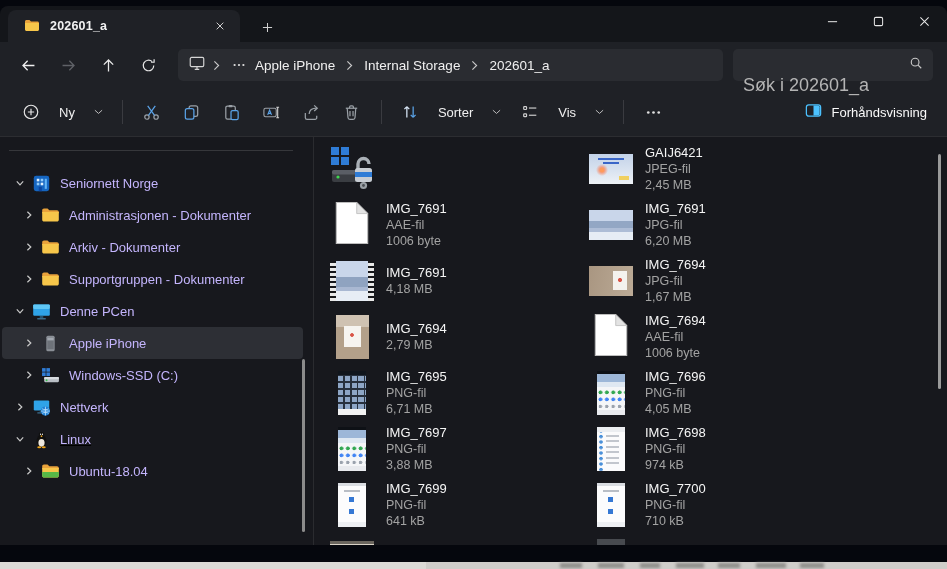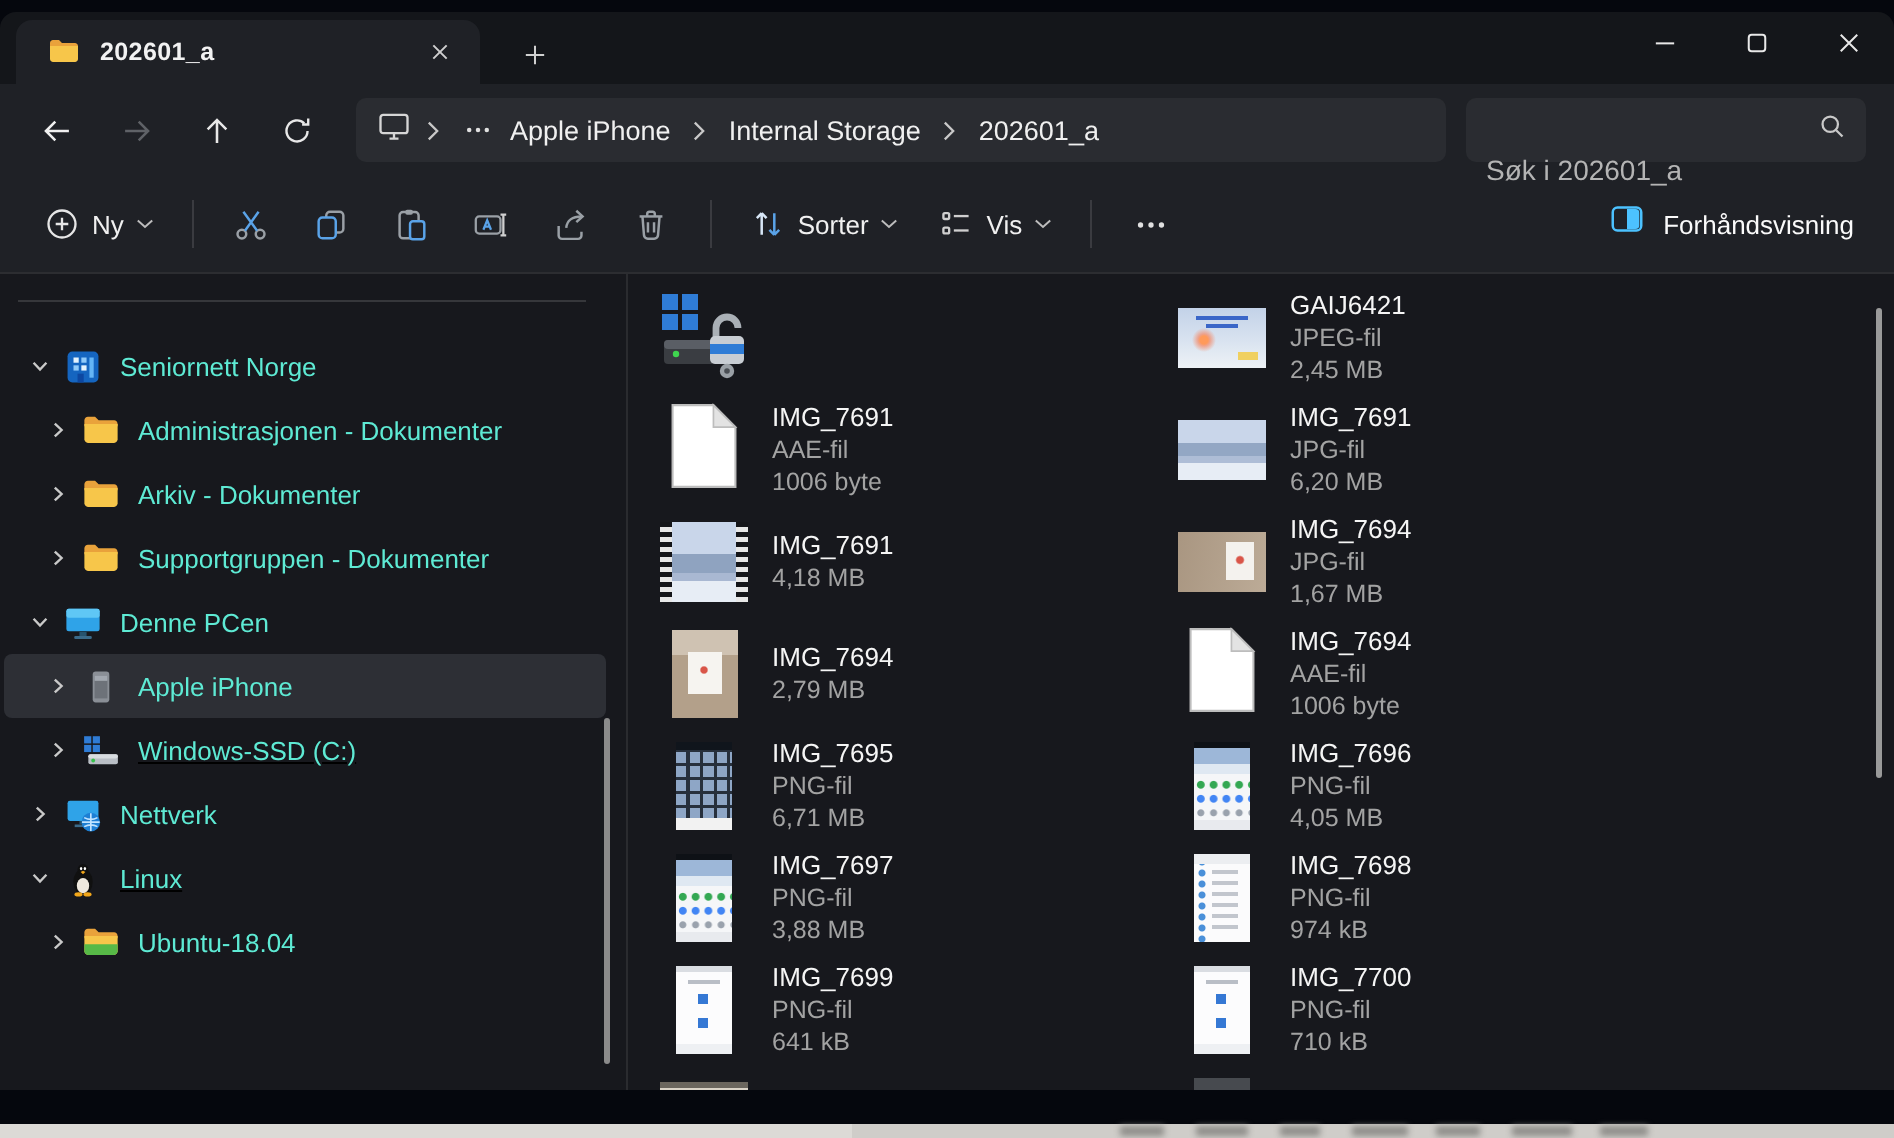--- a/index.html
+++ b/index.html
@@ -30,29 +30,29 @@
   .addr-row { height:46px; background:#1f2126; display:flex; align-items:center; padding:0 14px 0 12px; }
   .nav-ico { width:32px; height:32px; display:flex; align-items:center; justify-content:center; border-radius:4px; margin-right:8px; }
   .nav-ico svg { width:17px; height:17px; }
   .crumbbar { flex:1; height:32px; background:#2a2c31; border-radius:5px; display:flex; align-items:center;
     padding:0 10px; margin:0 10px 0 6px; min-width:0; }
   .crumbbar .ricon svg { width:18px; height:18px; }
   .crumb-sep { margin:0 7px; display:flex; } .crumb-sep svg { width:7px; height:11px; }
   .crumb-overflow { margin:0 4px; display:flex; } .crumb-overflow svg { width:16px; height:16px; }
   .crumb { font-size:13.5px; color:#f0f0f0; white-space:nowrap; padding:2px 4px; border-radius:3px; }
   .searchbox { width:200px; height:32px; background:#2a2c31; border-radius:5px; display:flex; align-items:center; padding:0 10px; }
-  .searchbox input { flex:1; background:transparent; border:0; outline:0; color:#c9c9c9; font-size:14px;
+  .searchbox input { flex:1; background:transparent; border:0; outline:0; color:#c9c9c9; font-size:18px;
     font-family:inherit; min-width:0;margin-top:40px; }
   .searchbox input::placeholder { color:#b4b4b4; opacity:1; }
   .searchbox .sicon svg { width:14px; height:14px; }
 
   
   .toolbar { height:49px; background:#1f2126; display:flex; align-items:center; padding:0 14px 0 12px;
     border-bottom:1px solid #2c2d31; }
-  .tb-btn { display:flex; align-items:center; gap:6px; padding:0 10px; height:36px; border-radius:4px;justify-content:space-between; }
+  .tb-btn { display:flex; align-items:center; gap:19px; padding:0 10px; height:36px; border-radius:4px;justify-content:space-between; }
   .tb-btn .lbl { font-size:13px; color:#f0f0f0; }
   .tb-btn .bicon svg { width:18px; height:18px; }
   .tb-btn .chev svg { width:9px; height:6px; }
   .tb-ico { width:40px; height:36px; display:flex; align-items:center; justify-content:center; border-radius:4px; }
   .tb-ico svg { width:19px; height:19px; }
   .tb-div { width:1px; height:24px; background:#3a3b40; margin:0 9px; }
   .tb-right { margin-left:auto; display:flex; align-items:center; gap:9px; padding:0 6px; height:36px; border-radius:4px; }
   .tb-right .bicon svg { width:19px; height:19px; }
   .tb-right .lbl { font-size:13px; color:#fafafa; }
 
@@ -60,21 +60,21 @@
   .content { position:relative; height:408px; background:#17181d; display:flex; }
   .sidebar { position:relative; width:314px; height:100%; border-right:1px solid #2a2b2f; }
   .sidebar .topline { position:absolute; top:13px; left:9px; right:20px; height:1px; background:#36373b; }
   .side-list { position:absolute; top:30px; left:0; right:10px; }
   .side-item { height:32px; display:flex; align-items:center; border-radius:4px; margin:0 0 0 2px; }
   .side-item.selected { background:#2d2f35; }
   .side-item .chev { width:16px; display:flex; justify-content:center; margin-right:4px; }
   .side-item .chev svg { width:10px; height:10px; }
   .side-item .icon { width:19px; height:19px; margin-right:9px; display:flex; }
   .side-item .icon svg { width:19px; height:19px; }
-  .side-item .label { font-size:13px; color:#5eead4; white-space:nowrap; }
+  .side-item .label { font-size:13px; color:#c4b5fd; white-space:nowrap; }
   .side-scroll { position:absolute; left:302px; top:222px; width:3px; height:173px; background:#8b8b8b; border-radius:2px; }
 
   .main { position:relative; flex:1; height:100%; overflow:hidden; }
   .fcol { position:absolute; top:4px; }
   .fcol.c1 { left:14px; width:250px; }
   .fcol.c2 { left:273px; width:345px; }
   .tile { height:56px; display:flex; align-items:center; }
   .thumbwrap { width:48px; display:flex; justify-content:center; margin-right:10px; flex:none; }
   .thumb { position:relative; flex:none; }
   .meta { min-width:0; }
@@ -469,21 +469,21 @@
             </span>
     <span class="icon">
               <svg viewBox="0 0 16 16">
                 <rect x="4.5" y="1.5" width="7" height="13" rx="1.3" fill="#8a8f96"></rect>
                 <rect x="5.3" y="3.2" width="5.4" height="9.6" fill="#6d7279"></rect>
                 <rect x="5.3" y="3.2" width="5.4" height="2.2" fill="#a2a8b0"></rect>
               </svg>
             </span>
     <span class="label">Apple iPhone</span>
   </div>
-          <div class="side-item" style="padding-left: 19px; text-decoration: underline;">
+          <div class="side-item" style="padding-left: 19px;">
     <span class="chev">
               <svg viewBox="0 0 10 10" fill="none">
                 <path d="M3.4 1.8L6.8 5 3.4 8.2" stroke="#c9c9c9" stroke-width="1.2"></path>
               </svg>
             </span>
     <span class="icon">
               <svg viewBox="0 0 18 16">
                 <rect x="1" y="1" width="3.4" height="3.4" fill="#2f7cd6"></rect>
                 <rect x="5.1" y="1" width="3.4" height="3.4" fill="#2f7cd6"></rect>
                 <rect x="1" y="5.1" width="3.4" height="3.4" fill="#2f7cd6"></rect>

